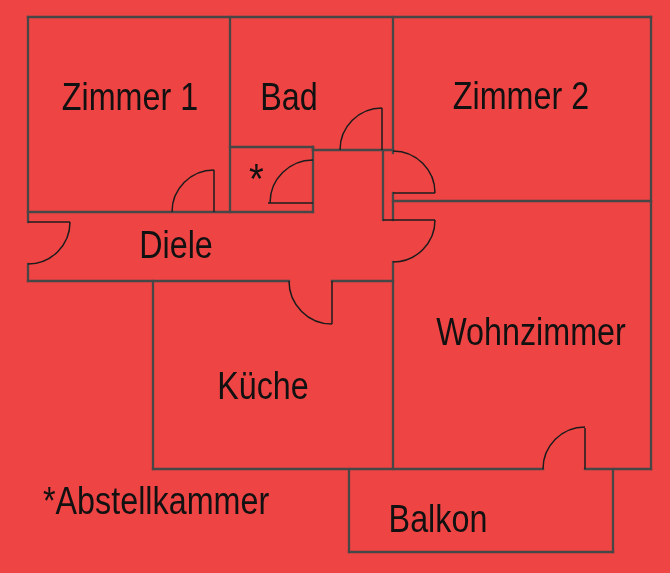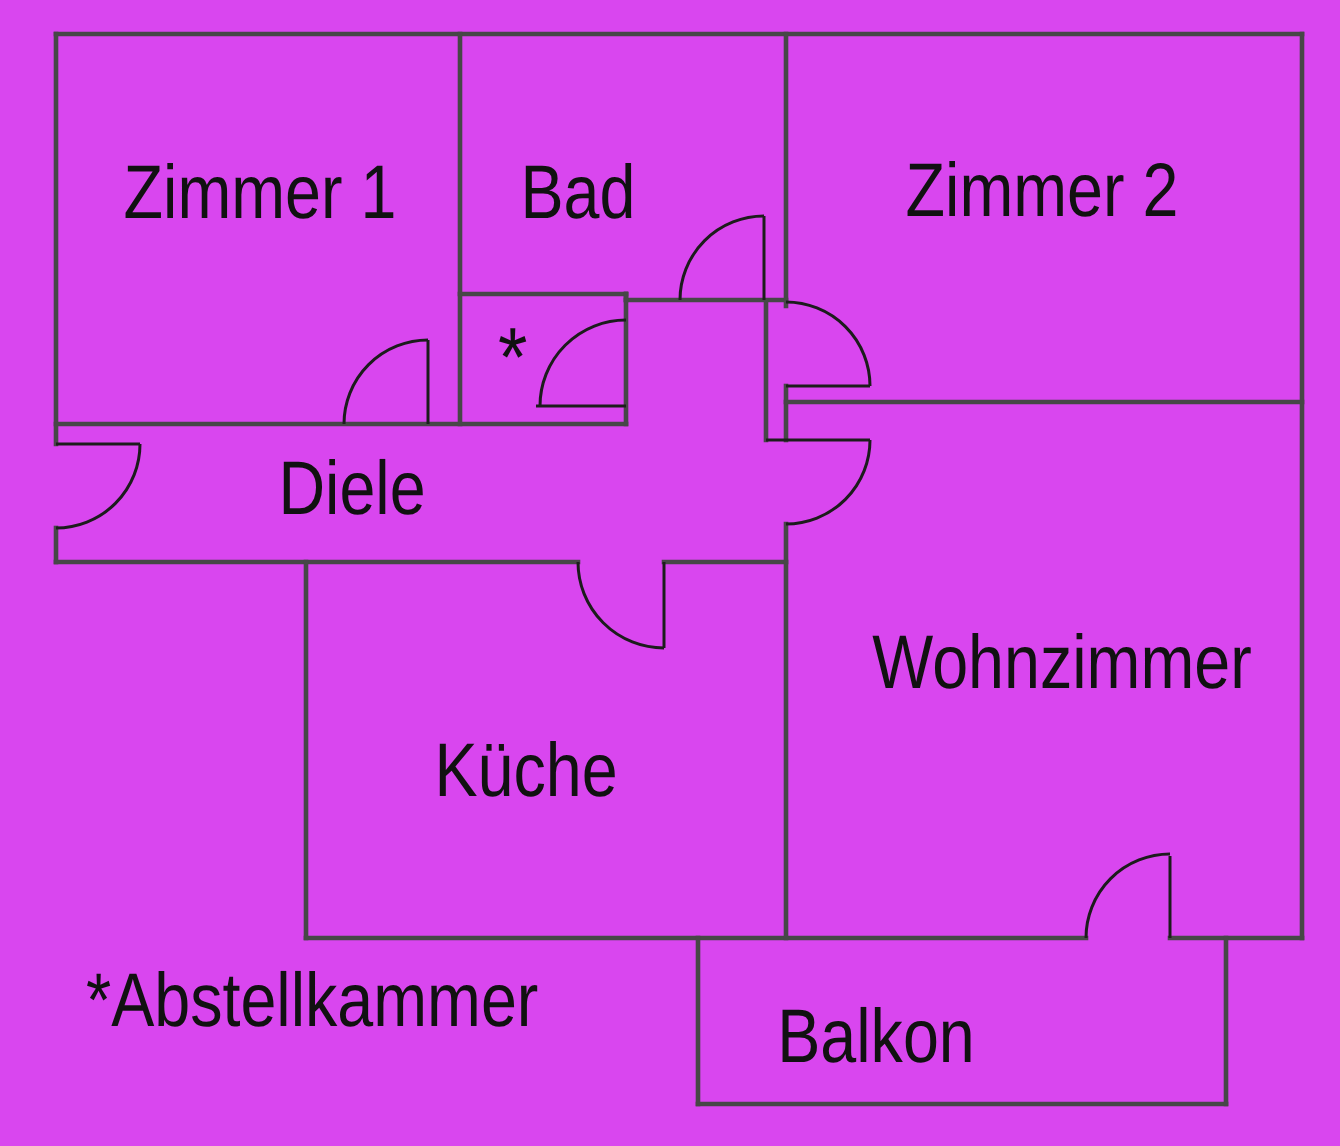--- a/index.html
+++ b/index.html
@@ -4,21 +4,21 @@
 <style>
   html, body {
     margin: 0;
     padding: 0;
     background: #ffffff;
   }
   .stage {
     position: relative;
     width: 670px;
     height: 573px;
-    background: #d946ef;
+    background: #ef4444;
     overflow: hidden;
     font-family: "Liberation Sans", "DejaVu Sans", sans-serif;
   }
   .plan-svg {
     position: absolute;
     left: 0;
     top: 0;
   }
   .room-label {
     position: absolute;

